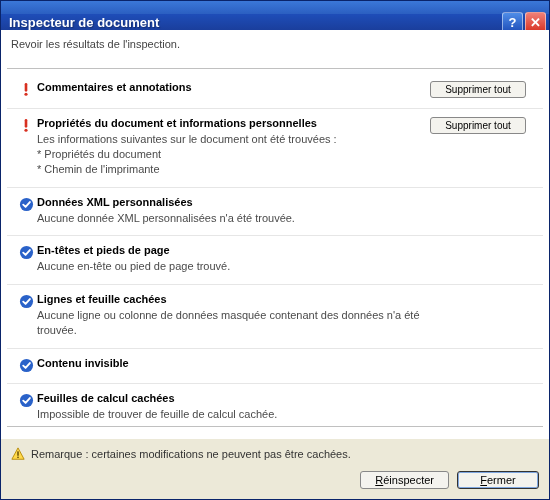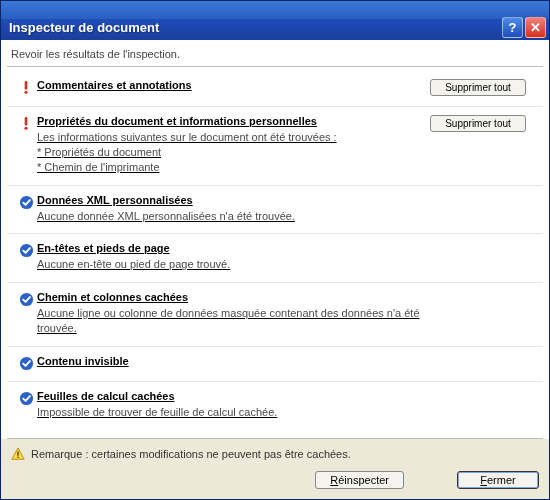--- a/index.html
+++ b/index.html
@@ -1,37 +1,37 @@
 <!DOCTYPE html>
 <html><head>
 <meta charset="utf-8">
 <style>
   * { box-sizing: border-box; }
   body { margin: 0; font-family: Tahoma, Arial, sans-serif; font-size: 11px; background: #ece9d8; }
   .window { width: 550px; height: 500px; display: flex; flex-direction: column; background: #fff; border: 1px solid #0a246a; }
-  .titlebar { height: 39px; background: linear-gradient(to bottom, #3b78d8 0%, #2b5fc1 45%, #1e4db8 46%, #1a3e9c 100%); display: flex; align-items: center; padding: 13px 3px 0 8px; color: #fff; font-weight: bold; font-size: 13px; }
+  .titlebar { height: 29px; background: linear-gradient(to bottom, #3b78d8 0%, #2b5fc1 45%, #1e4db8 46%, #1a3e9c 100%); display: flex; align-items: center; padding: 13px 3px 0 8px; color: #fff; font-weight: bold; font-size: 13px; }
   .titlebar-text { flex: 1; text-shadow: 1px 1px 1px rgba(0,0,0,.3); }
   .titlebar-btns { display: flex; gap: 2px; }
   .titlebar-btn { width: 21px; height: 21px; border-radius: 3px; display: flex; align-items: center; justify-content: center; border: 1px solid rgba(255,255,255,.5); font-weight: bold; font-size: 13px; color: #fff; }
   .tb-help { background: linear-gradient(to bottom,#4f8de8,#1e4db8); }
   .tb-close { background: linear-gradient(to bottom,#f08078,#d83020); }
   .subhead { padding: 8px 10px 6px 10px; color: #444; background: #fff; }
-  .list { flex: 1; overflow-y: auto; border-top: 1px solid #c0c0c0; border-bottom: 1px solid #c0c0c0; margin: 0 6px; padding: 4px 0; background: #fff; text-decoration: underline; }
+  .list { flex: 1; overflow-y: auto; border-top: 1px solid #c0c0c0; border-bottom: 1px solid #c0c0c0; margin: 12px 6px; padding: 4px 0; background: #fff; }
   .item { display: flex; padding: 8px 8px 10px 8px; border-bottom: 1px solid #e6e6e6; }
   .item:last-child { border-bottom: none; }
   .icncol { width: 22px; flex-shrink: 0; display: flex; justify-content: center; padding-top: 1px; }
   .item-body { flex: 1; }
   .item-title { font-weight: bold; color: #000; margin-bottom: 3px; font-size: 11px; }
   .item-desc { color: #4a4a4a; line-height: 1.35; }
   .actcol { width: 105px; flex-shrink: 0; }
   .btn { font-family: inherit; font-size: 10px; padding: 2px 6px; min-width: 96px; background: #f4f3ee; border: 1px solid #888; border-radius: 3px; cursor: pointer; }
   .footer { background: #ece9d8; padding: 8px 10px 10px 10px; }
   .note-row { display: flex; align-items: center; gap: 6px; margin-bottom: 10px; color: #333; }
   .btn-row { display: flex; justify-content: flex-end; gap: 8px; }
-  .foot-btn { padding: 2px 14px; min-width: 82px; background: #f4f3ee; border: 1px solid #888; border-radius: 3px; cursor: pointer; font-family: inherit; font-size: 11px; margin-left: 45px; }
+  .foot-btn { padding: 2px 14px; min-width: 82px; background: #f4f3ee; border: 1px solid #888; border-radius: 3px; cursor: pointer; font-family: inherit; font-size: 11px; }
   .foot-btn.default { border: 1px solid #333; box-shadow: 0 0 0 1px #7ea6df inset; }
   .ic-alert { width: 14px; height: 14px; }
   .ic-check { width: 15px; height: 15px; }
   .ic-warn-sm { width: 14px; height: 14px; }
   
   .list::-webkit-scrollbar { width: 16px; }
   .list::-webkit-scrollbar-track { background: #f0efe8; }
   .list::-webkit-scrollbar-thumb { background: #c6c3b6; border: 1px solid #a5a290; }
 </style>
 </head>
@@ -108,21 +108,21 @@
         <div class="actcol"></div>
       </div>
       <div class="item">
         <div class="icncol">
           <svg class="ic-check" viewBox="0 0 16 16">
             <circle cx="8" cy="8" r="7" fill="#2a62c9"></circle>
             <path d="M4.5 8.2 L7 10.6 L11.6 5.4" stroke="#fff" stroke-width="2" fill="none" stroke-linecap="round" stroke-linejoin="round"></path>
           </svg>
         </div>
         <div class="item-body">
-          <div class="item-title">Chemin et colonnes cachées</div>
+          <div class="item-title">Lignes et feuille cachées</div>
           <div class="item-desc" style="white-space: pre-line;">Aucune ligne ou colonne de données masquée contenant des données n'a été trouvée.</div>
         </div>
         <div class="actcol"></div>
       </div>
       <div class="item">
         <div class="icncol">
           <svg class="ic-check" viewBox="0 0 16 16">
             <circle cx="8" cy="8" r="7" fill="#2a62c9"></circle>
             <path d="M4.5 8.2 L7 10.6 L11.6 5.4" stroke="#fff" stroke-width="2" fill="none" stroke-linecap="round" stroke-linejoin="round"></path>
           </svg>

